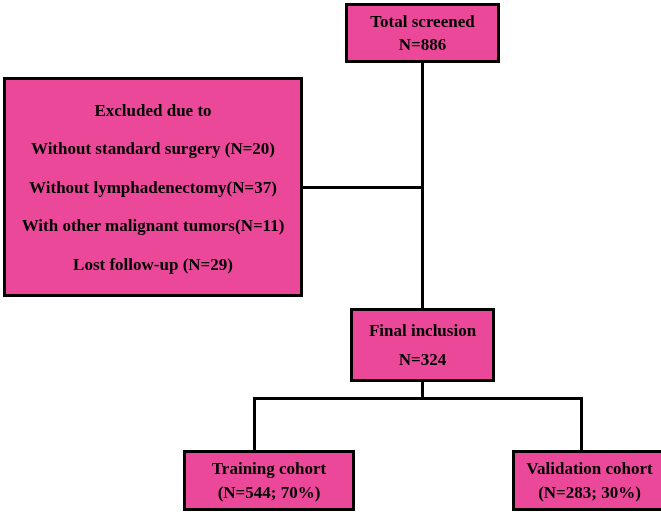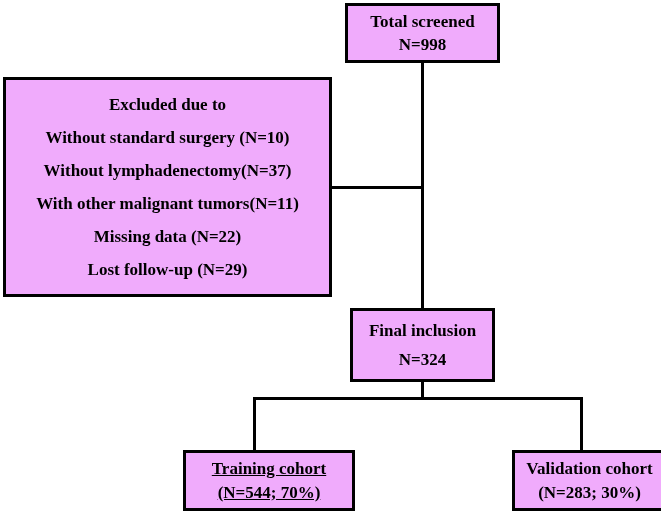--- a/index.html
+++ b/index.html
@@ -12,21 +12,21 @@
     width: 661px;
     height: 516px;
     background: #ffffff;
     font-family: "Liberation Serif", "DejaVu Serif", serif;
     color: #000000;
     overflow: hidden;
   }
   .box {
     position: absolute;
     border: 3px solid #000000;
-    background: #f0abfc;
+    background: #ec4899;
     box-sizing: border-box;
     display: flex;
     flex-direction: column;
     justify-content: space-evenly;
     align-items: center;
     text-align: center;
     font-weight: bold;
     font-size: 17px;
     line-height: 1;
     z-index: 2;
@@ -34,23 +34,23 @@
   .box .line {
     white-space: nowrap;
   }
   .connector {
     position: absolute;
     background: #000000;
     z-index: 1;
   }
   
   .box-total       { left: 345px; top: 3px;   width: 155px; height: 60px; }
-  .box-excluded    { left: 3px;   top: 77px;  width: 329px; height: 220px; }
+  .box-excluded    { left: 3px;   top: 77px;  width: 300px; height: 220px; }
   .box-final       { left: 350px; top: 308px; width: 145px; height: 74px; text-align: center; }
-  .box-training    { left: 183px; top: 450px; width: 172px; height: 61px; text-decoration: underline; }
+  .box-training    { left: 183px; top: 450px; width: 172px; height: 61px; }
   .box-validation  { left: 500px; top: 450px; width: 155px; height: 61px; margin-left: 12px; }
   
   .conn-trunk-top      { left: 421px; top: 63px;  width: 3px;   height: 245px; }
   .conn-excl-branch    { left: 303px; top: 186px; width: 120px; height: 3px; }
   .conn-trunk-bottom   { left: 421px; top: 382px; width: 3px;   height: 18px; }
   .conn-split          { left: 253px; top: 397px; width: 330px; height: 3px; }
   .conn-drop-left      { left: 253px; top: 397px; width: 3px;   height: 53px; }
   .conn-drop-right     { left: 580px; top: 397px; width: 3px;   height: 53px; }
 </style>
 </head>
@@ -60,29 +60,28 @@
 
   <div class="connector conn-trunk-top"></div>
   <div class="connector conn-excl-branch"></div>
   <div class="connector conn-trunk-bottom"></div>
   <div class="connector conn-split"></div>
   <div class="connector conn-drop-left"></div>
   <div class="connector conn-drop-right"></div>
 
   <div class="box box-total">
     <div class="line">Total screened</div>
-    <div class="line">N=998</div>
+    <div class="line">N=886</div>
   </div>
 
   <div class="box box-excluded">
     <div class="line">Excluded due to</div>
-    <div class="line">Without standard surgery (N=10)</div>
+    <div class="line">Without standard surgery (N=20)</div>
     <div class="line">Without lymphadenectomy(N=37)</div>
     <div class="line">With other malignant tumors(N=11)</div>
-    <div class="line">Missing data (N=22)</div>
     <div class="line">Lost follow-up (N=29)</div>
   </div>
 
   <div class="box box-final">
     <div class="line">Final inclusion</div>
     <div class="line">N=324</div>
   </div>
 
   <div class="box box-training">
     <div class="line">Training cohort</div>

